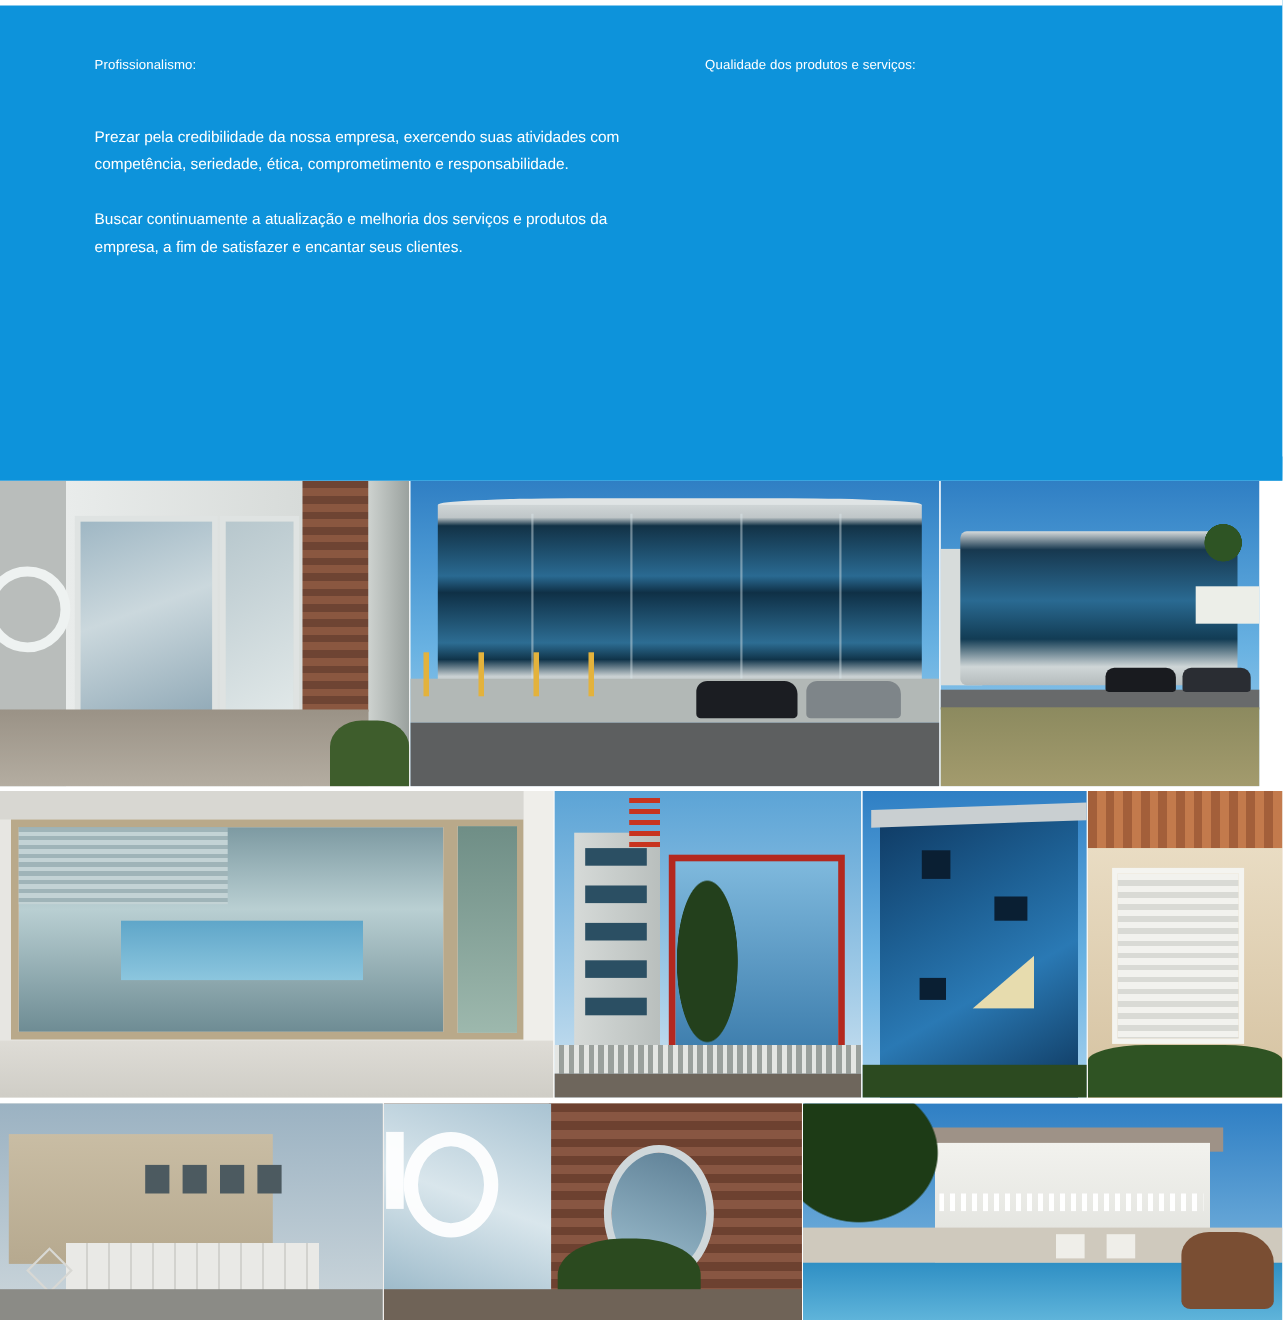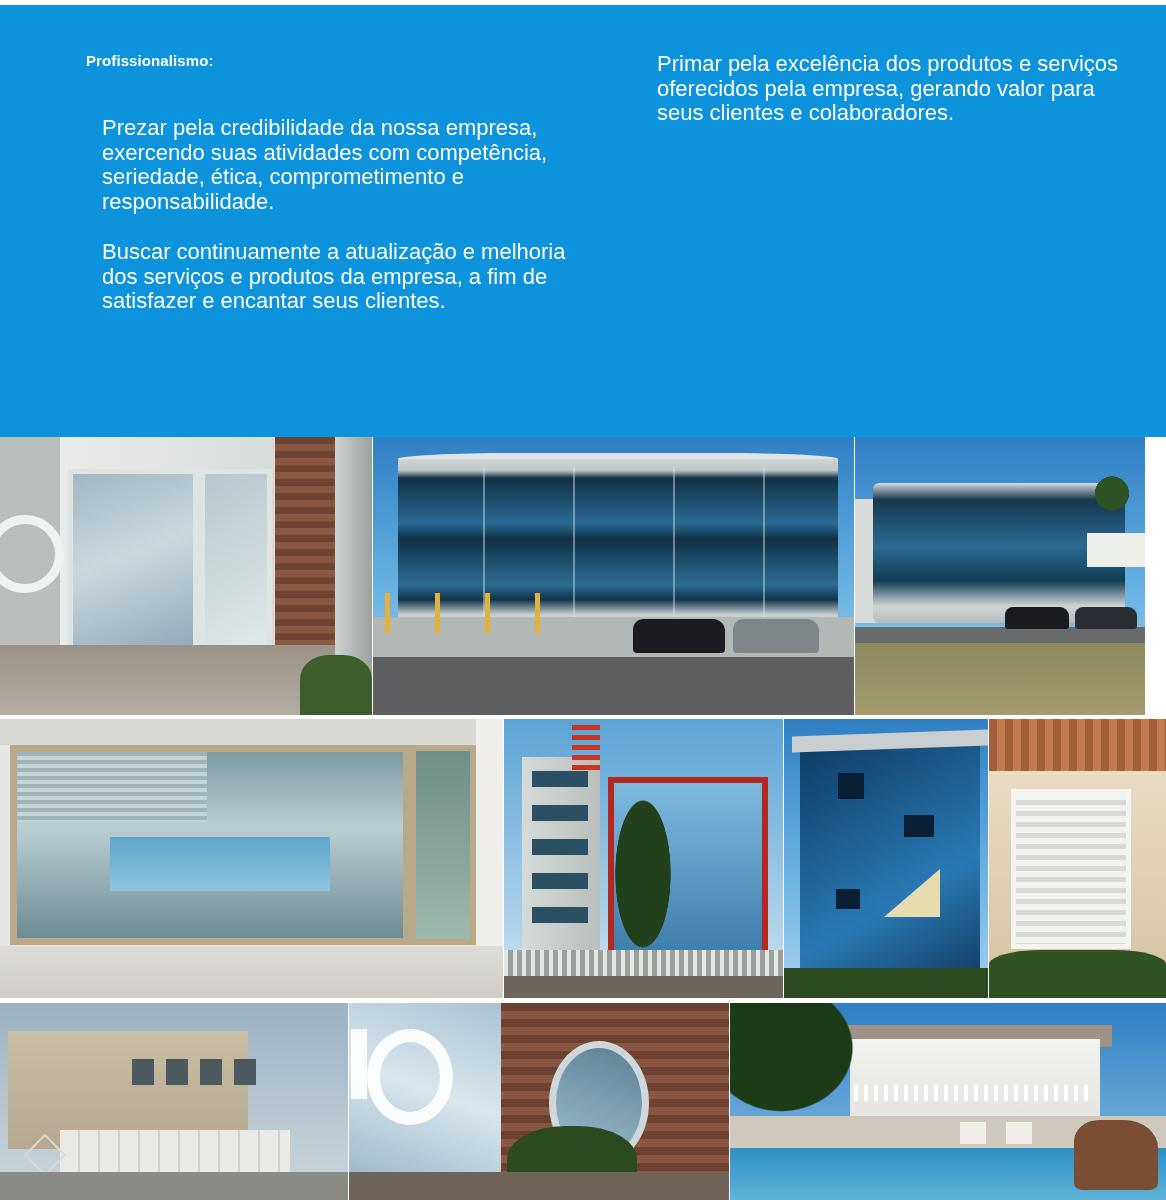--- a/index.html
+++ b/index.html
@@ -54,34 +54,34 @@
     left: 86px;
     width: 510px;
   }
   .col-right {
     left: 641px;
     width: 505px;
   }
 
   .val-title {
     color: #ffffff;
-    font-size: 15px;
-    font-weight: bold;
+    font-size: 12px;
+    font-weight: normal;
     letter-spacing: 0.1px;
     margin: 0 0 46px 0;
     line-height: 1.2;
   }
   .val-title.second {
     margin-top: 48px;
   }
   .val-body {
     color: #ffffff;
-    font-size: 22px;
+    font-size: 14px;
     line-height: 24.5px;
-    margin: 16px;
+    margin: 0;
     font-weight: 400;
   }
   .val-body + .val-body {
     margin-top: 26px;
   }
   .brand-word {
     color: #1b4f8a;
     font-weight: 400;
   }
 
@@ -237,22 +237,22 @@
     <div class="hero-top-strip"></div>
 
     <div class="col col-left">
       <h3 class="val-title">Profissionalismo:</h3>
       <p class="val-body">Prezar pela credibilidade da nossa empresa, exercendo suas atividades com competência, seriedade, ética, comprometimento e responsabilidade.</p>
 
       <p class="val-body">Buscar continuamente a atualização e melhoria dos serviços e produtos da empresa, a fim de satisfazer e encantar seus clientes.</p>
     </div>
 
     <div class="col col-right">
-
-      <p class="val-body r-para-1">Primar pela excelência dos produtos e serviços oferecidos pela empresa, gerando valor para seus clientes e colaboradores.</p>
+      <h3 class="val-title">Qualidade dos produtos e serviços:</h3>
+
 
 
     </div>
 
     <div class="hero-bottom-fade"></div>
   </section>
 
   <section class="gallery">
 
     <div class="row row1">

